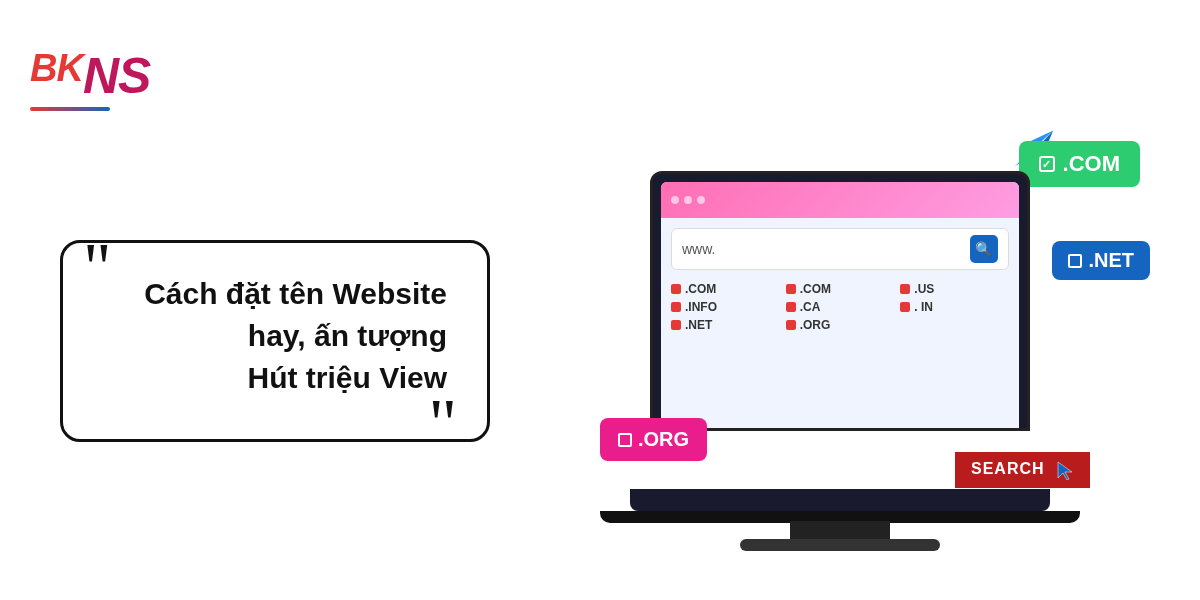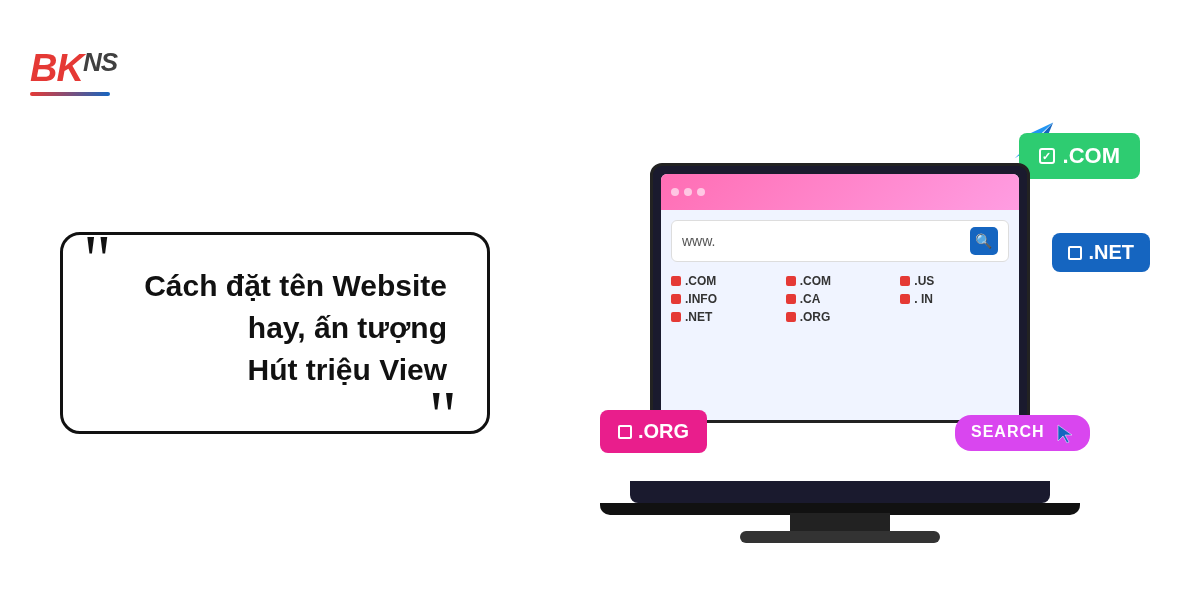--- a/index.html
+++ b/index.html
@@ -24,23 +24,23 @@
       margin-top: 29px;
     }
     .logo-bk {
       font-size: 38px;
       font-weight: 900;
       color: #e53935;
       letter-spacing: -1px;
       font-style: italic;
     }
     .logo-ns {
-      font-size: 26px;
+      font-size: 50px;
       font-weight: 900;
-      color: #404040;
+      color: #be185d;
       letter-spacing: -1px;
       font-style: italic;
     }
     .logo-underline {
       width: 80px;
       height: 4px;
       background: linear-gradient(to right, #e53935, #1565c0);
       margin-top: 2px;
       border-radius: 2px;
     }
@@ -279,28 +279,28 @@
       font-size: 20px;
       font-weight: 900;
       padding: 10px 18px;
       border-radius: 8px;
       display: flex;
       align-items: center;
       gap: 6px;
     }
     .badge-search {
       position: absolute;
-      bottom: 112px;
+      bottom: 83px;
       right: 50px;
-      background: #d946ef;
+      background: #b91c1c;
       color: white;
       font-size: 16px;
       font-weight: 700;
       padding: 8px 16px;
-      border-radius: 16px;
+      border-radius: 0;
       letter-spacing: 1px;
     }
 
     .badge-checkbox {
       width: 16px;
       height: 16px;
       border: 2px solid white;
       border-radius: 3px;
       display: flex;
       align-items: center;

